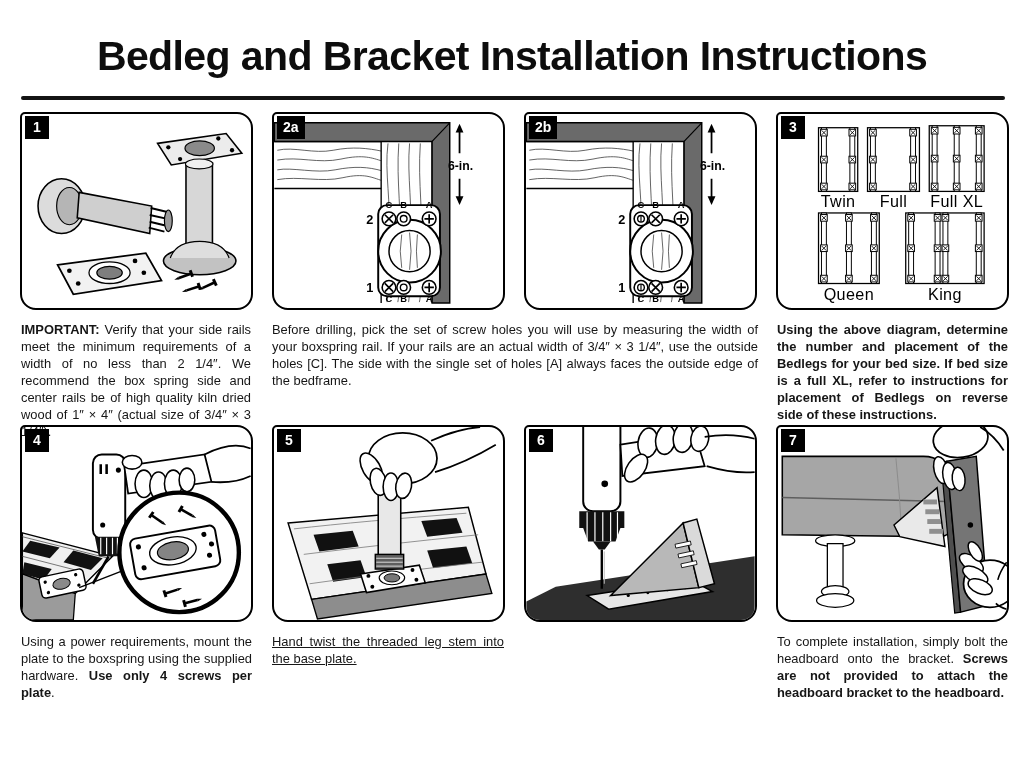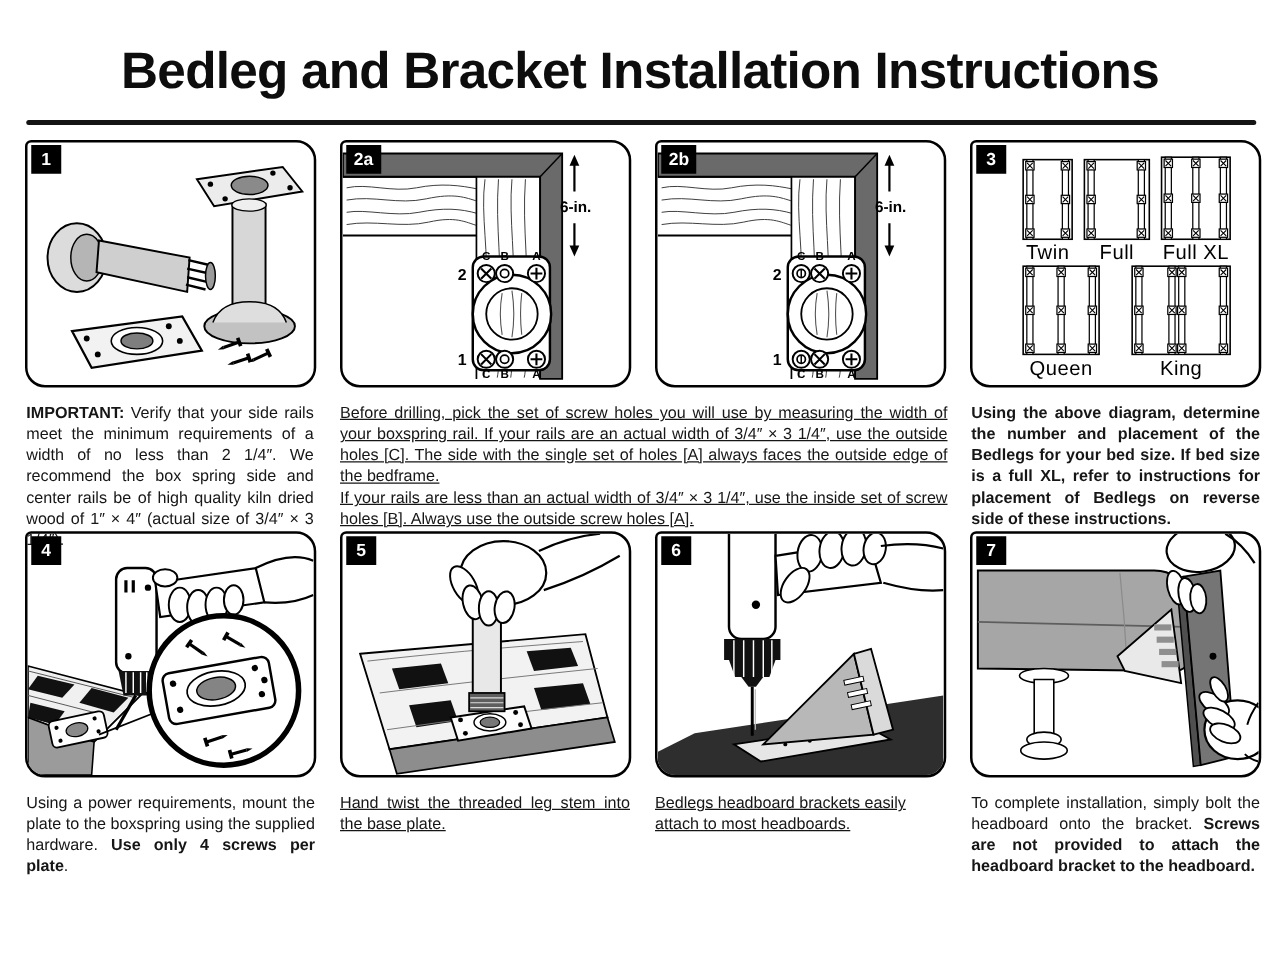--- a/index.html
+++ b/index.html
@@ -23,21 +23,21 @@
   }
   #panel1{left:20px;top:112px;width:233px;height:198px;}
   #panel2a{left:272px;top:112px;width:233px;height:198px;}
   #panel2b{left:524px;top:112px;width:233px;height:198px;}
   #panel3{left:776px;top:112px;width:233px;height:198px;}
   #panel4{left:20px;top:425px;width:233px;height:197px;}
   #panel5{left:272px;top:425px;width:233px;height:197px;}
   #panel6{left:524px;top:425px;width:233px;height:197px;}
   #panel7{left:776px;top:425px;width:233px;height:197px;}
   .caption{position:absolute;font-size:12.9px;line-height:17px;text-align:justify;color:#161616;}
-  .caption p{margin:0;text-decoration:underline;}
+  .caption p{margin:0;}
   .caption .left{text-align:left;}
   .b{font-weight:700;}
   #cap1{left:21px;top:321px;width:230px;}
   #cap2{left:272px;top:321px;width:486px;}
   #cap3{left:777px;top:321px;width:231px;font-weight:bold;}
   #cap4{left:21px;top:633px;width:231px;}
   #cap5{left:272px;top:633px;width:232px;text-decoration:underline;}
   #cap6{left:524px;top:633px;width:232px;}
   #cap7{left:777px;top:633px;width:231px;}
   svg text{font-family:"Liberation Sans", sans-serif;fill:#000;}
@@ -456,34 +456,32 @@
   </svg>
   <div class="badge">7</div>
 </div>
 
 <div id="cap1" class="caption">
   <span class="b">IMPORTANT:</span><span> Verify that your side rails meet the minimum requirements of a width of no less than 2 1/4″. We recommend the box spring side and center rails be of high quality kiln dried wood of 1″ × 4″ (actual size of 3/4″ × 3 1/4″).</span>
 </div>
 
 <div id="cap2" class="caption">
   <p>Before drilling, pick the set of screw holes you will use by measuring the width of your boxspring rail. If your rails are an actual width of 3/4″ × 3 1/4″, use the outside holes [C]. The side with the single set of holes [A] always faces the outside edge of the bedframe.</p>
-  <p>If your rails are less than an actual width of 3/4″ × 3 1/4″, use the inside set of screw holes [B]. Always use the outside screw holes [A].</p>
 </div>
 
 <div id="cap3" class="caption">
   <span>Using the above diagram, determine the number and placement of the Bedlegs for your bed size. If bed size is a full XL, refer to instructions for placement of Bedlegs on reverse side of these instructions.</span>
 </div>
 
 <div id="cap4" class="caption">
   <span>Using a power requirements, mount the plate to the boxspring using the supplied hardware. </span><span class="b">Use only 4 screws per plate</span><span>.</span>
 </div>
 
 <div id="cap5" class="caption">
   <span>Hand twist the threaded leg stem into the base plate.</span>
 </div>
 
 <div id="cap6" class="caption">
-  <p class="left">Bedlegs headboard brackets easily attach to most headboards.</p>
 </div>
 
 <div id="cap7" class="caption">
   <span>To complete installation, simply bolt the headboard onto the bracket. </span><span class="b">Screws are not provided to attach the headboard bracket to the headboard.</span>
 </div>
 
 </body></html>

